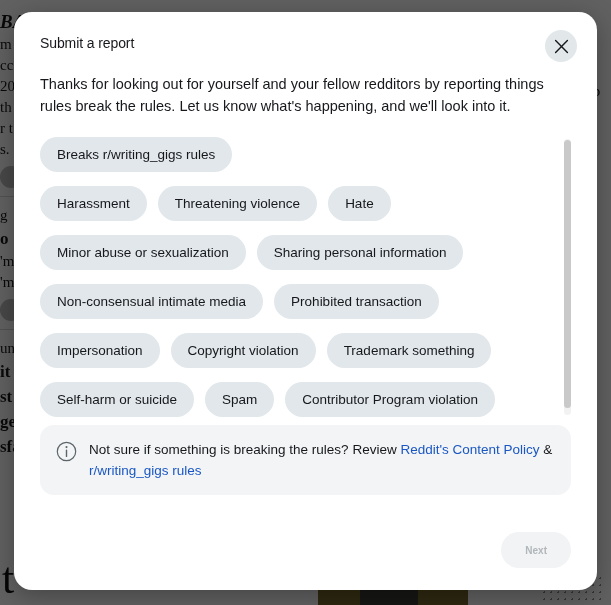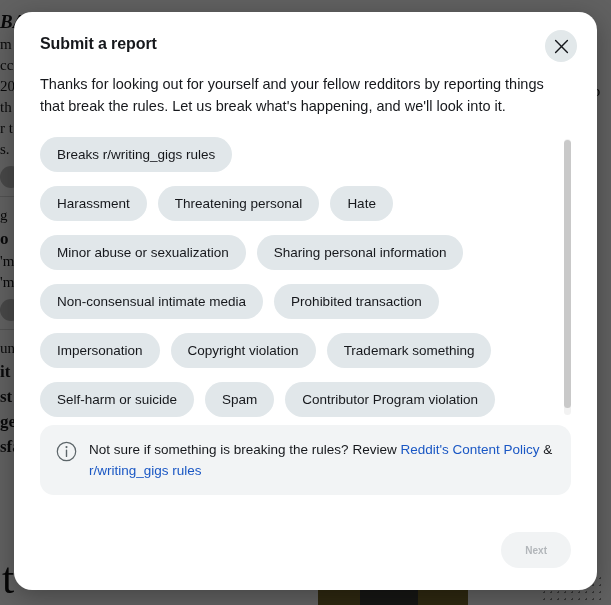--- a/index.html
+++ b/index.html
@@ -129,22 +129,22 @@
     padding: 18px 26px 16px 26px;
     overflow: hidden;
   }
 
   .modal-header {
     display: flex;
     align-items: flex-start;
     justify-content: space-between;
   }
   .modal-title {
-    font-size: 16px;
-    font-weight: bold;
+    font-size: 14px;
+    font-weight: normal;
     color: #16181c;
     letter-spacing: -0.1px;
     margin: 5px 0 0 0;
   }
   .close-btn {
     width: 32px; height: 32px;
     border-radius: 50%;
     background: #e2e8ea;
     border: none;
     display: flex;
@@ -314,32 +314,32 @@
       <h1 class="modal-title">Submit a report</h1>
       <button class="close-btn">
         <span>
           <svg width="15" height="15" viewBox="0 0 15 15" aria-hidden="true">
             <path d="M1.6 1.6 L13.4 13.4 M13.4 1.6 L1.6 13.4" stroke="#16181c" stroke-width="1.4" stroke-linecap="round" fill="none"></path>
           </svg>
         </span>
       </button>
     </div>
 
-    <p class="modal-desc">Thanks for looking out for yourself and your fellow redditors by reporting things that break the rules. Let us break what's happening, and we'll look into it.</p>
+    <p class="modal-desc">Thanks for looking out for yourself and your fellow redditors by reporting things rules break the rules. Let us know what's happening, and we'll look into it.</p>
 
     <div class="chips-wrap">
       <div class="chips-scroll">
 
         <div class="chip-row">
           <button class="chip">Breaks r/writing_gigs rules</button>
         </div>
 
         <div class="chip-row">
           <button class="chip">Harassment</button>
-          <button class="chip">Threatening personal</button>
+          <button class="chip">Threatening violence</button>
           <button class="chip">Hate</button>
         </div>
 
         <div class="chip-row">
           <button class="chip">Minor abuse or sexualization</button>
           <button class="chip">Sharing personal information</button>
         </div>
 
         <div class="chip-row">
           <button class="chip">Non-consensual intimate media</button>

